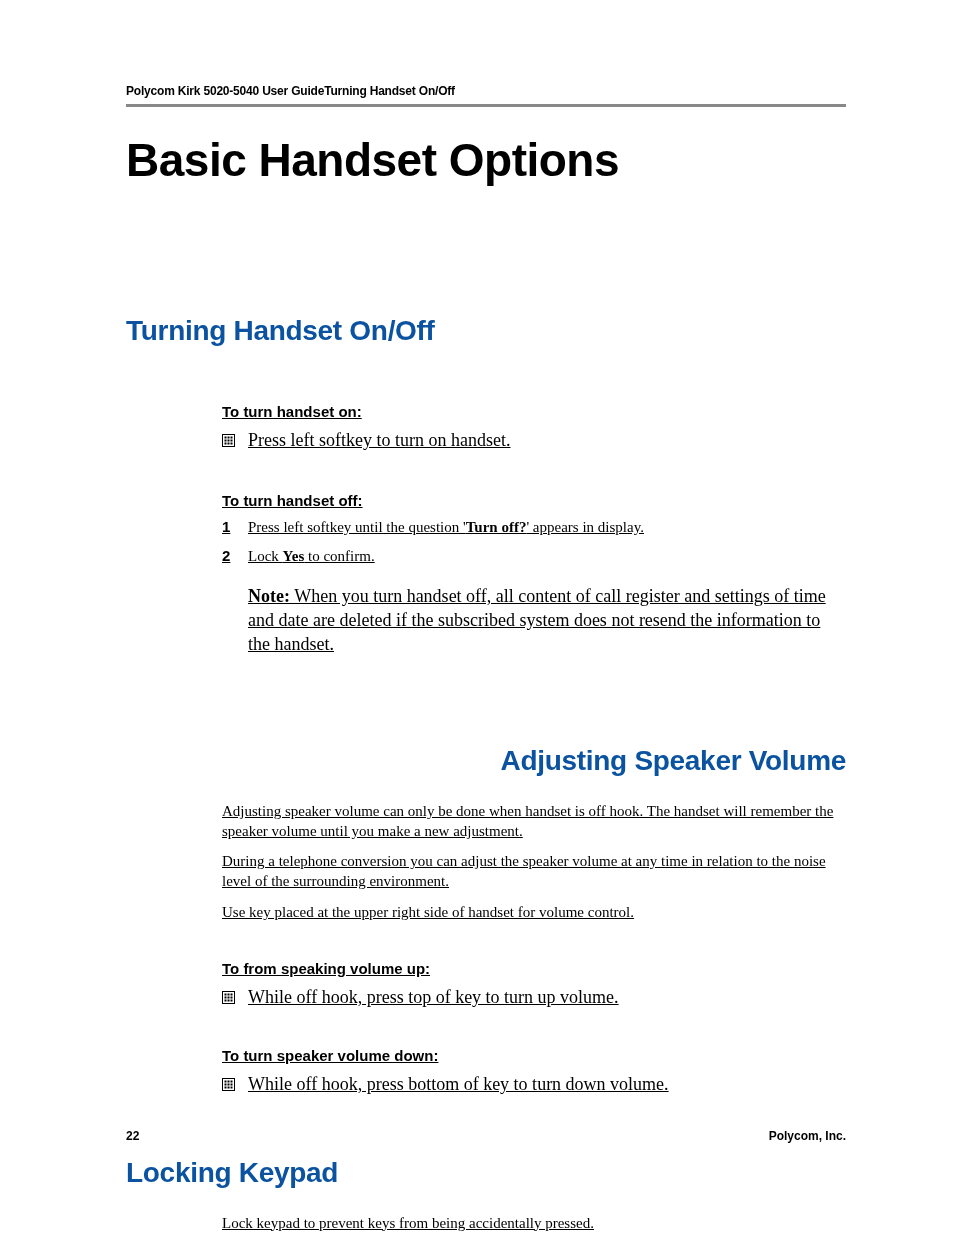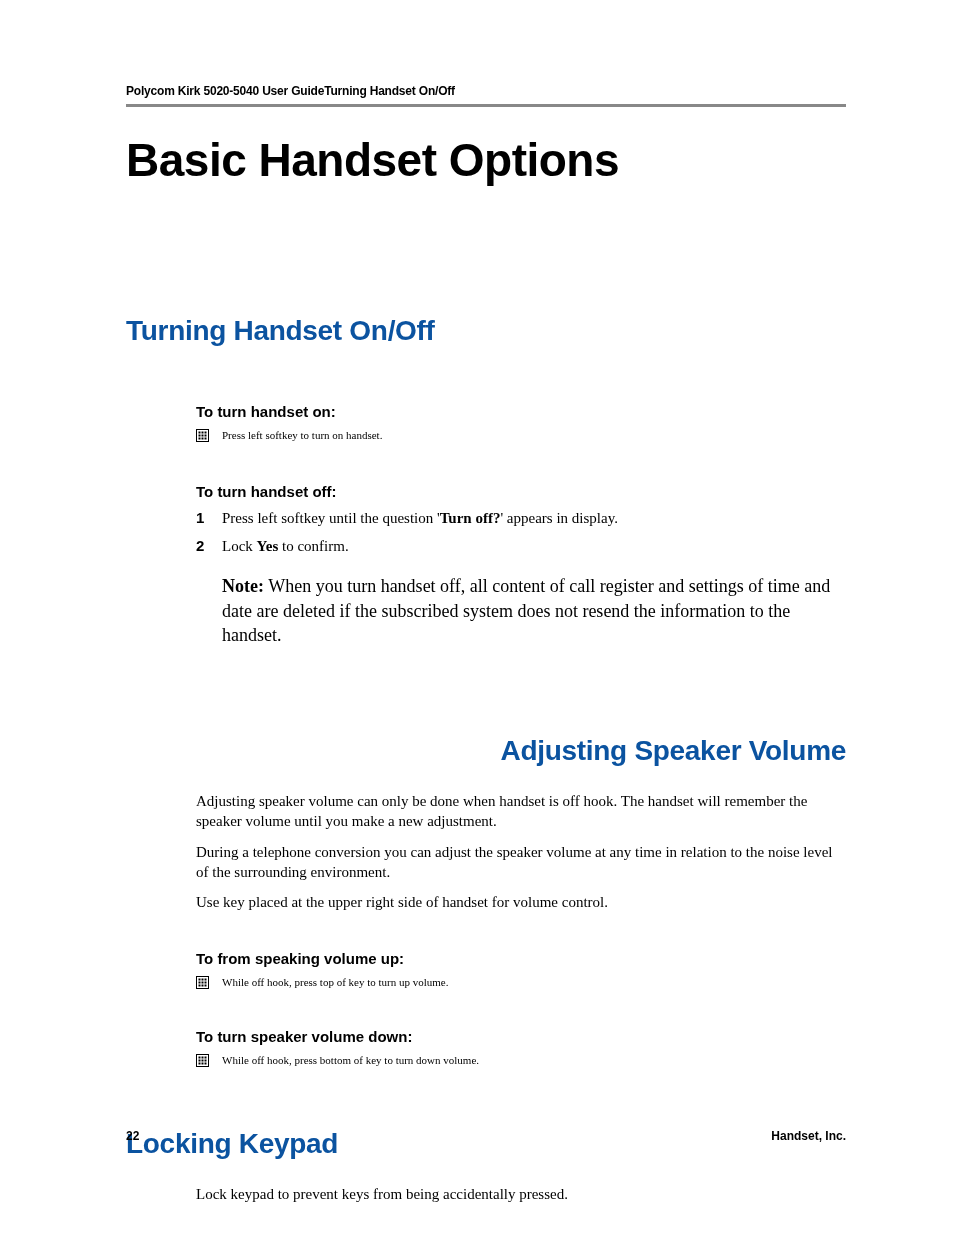--- a/index.html
+++ b/index.html
@@ -45,21 +45,22 @@
     font-weight: 700;
     font-size: 28px;
     color: #0b53a0;
     margin: 0;
     letter-spacing: -0.3px;
   }
   .sect1 { margin-top: 128px; }
   .sect2 { margin-top: 88px; text-align: right; }
   .sect3 { margin-top: 60px; }
   .body-col {
-    margin-left: 70px;
+    margin-left: 96px;
+    text-decoration: underline;
   }
   .sub-heading {
     font-family: "Arial Narrow", Arial, Helvetica, sans-serif;
     font-weight: 700;
     font-size: 15px;
     margin: 0 0 8px 0;
   }
   .para {
     font-size: 15px;
     line-height: 1.35;
@@ -73,21 +74,21 @@
   }
   .step-num {
     font-family: "Arial Narrow", Arial, Helvetica, sans-serif;
     font-weight: 700;
     width: 26px;
     flex: 0 0 26px;
   }
   .step-text { flex: 1; }
   .bullet-row {
     display: flex;
-    font-size: 11px;
+    font-size: 18px;
     line-height: 1.35;
     margin: 0 0 8px 0;
     align-items: center;
   }
   .bullet-icon {
     width: 26px;
     flex: 0 0 26px;
   }
   .bullet-icon svg { display: block; }
   .note-block {
@@ -218,16 +219,16 @@
   </div>
 
   <h2 class="section-heading sect3">Locking Keypad</h2>
 
   <div class="body-col" style="margin-top:24px;">
     <p class="para">Lock keypad to prevent keys from being accidentally pressed.</p>
   </div>
 
   <div class="footer">
     <span>22</span>
-    <span>Handset, Inc.</span>
+    <span>Polycom, Inc.</span>
   </div>
 
 </div>
 
 </body></html>

